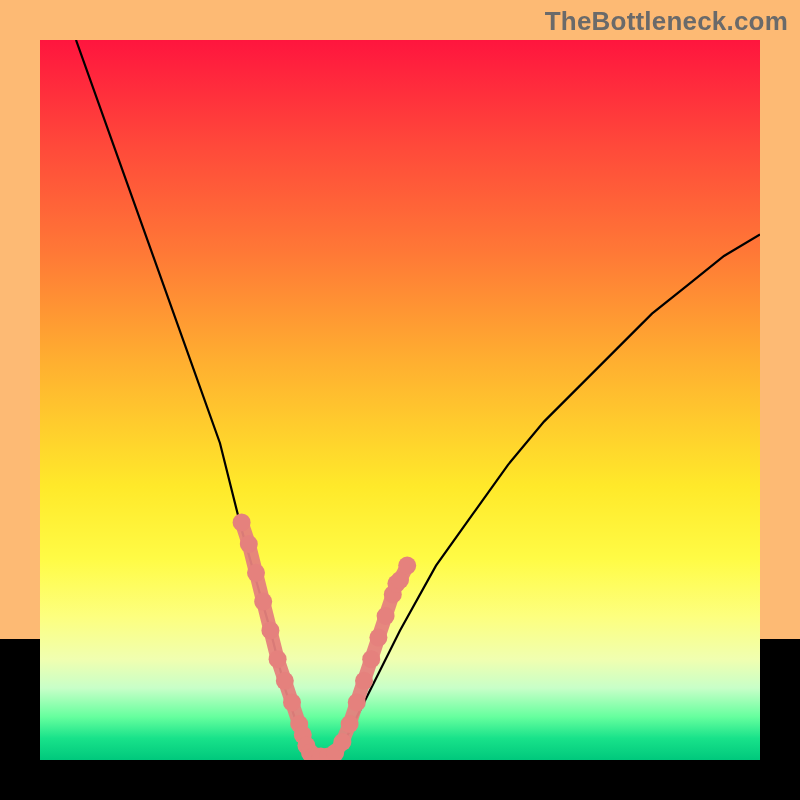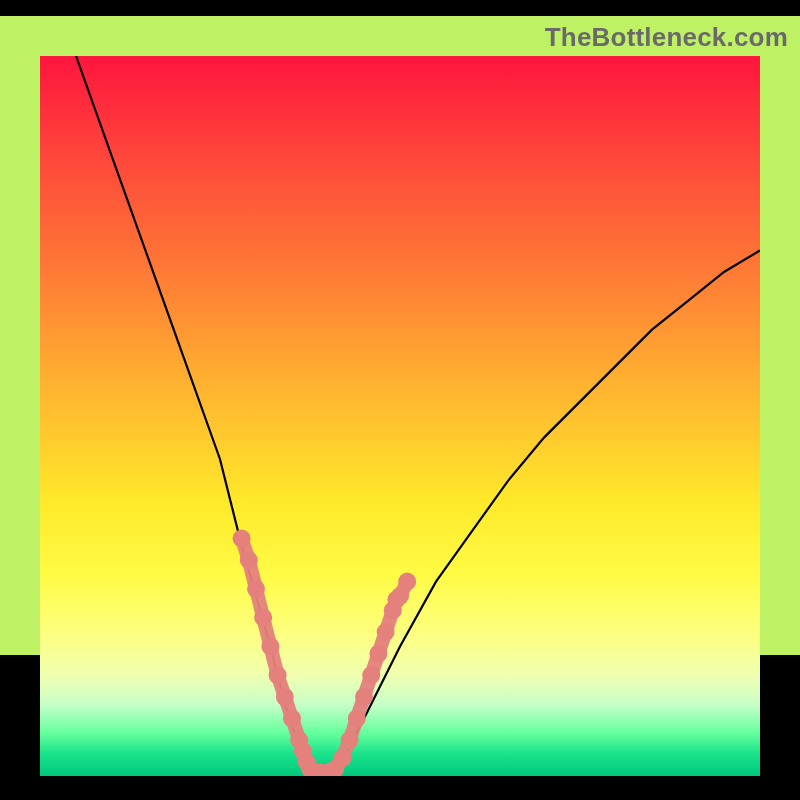--- a/index.html
+++ b/index.html
@@ -9,22 +9,21 @@
     height: 800px;
     background: #000;
     overflow: hidden;
   }
   .frame {
     position: absolute;
     top: 0;
     left: 0;
     width: 800px;
     height: 639px;
-    background: #bef264;
-    margin-top: 16px;
+    background: #fdba74;
   }
   .plot {
     position: absolute;
     top: 40px;
     left: 40px;
     width: 720px;
     height: 720px;
     background: linear-gradient(to bottom,
       #ff153e 0%,
       #ff4a3a 15%,

